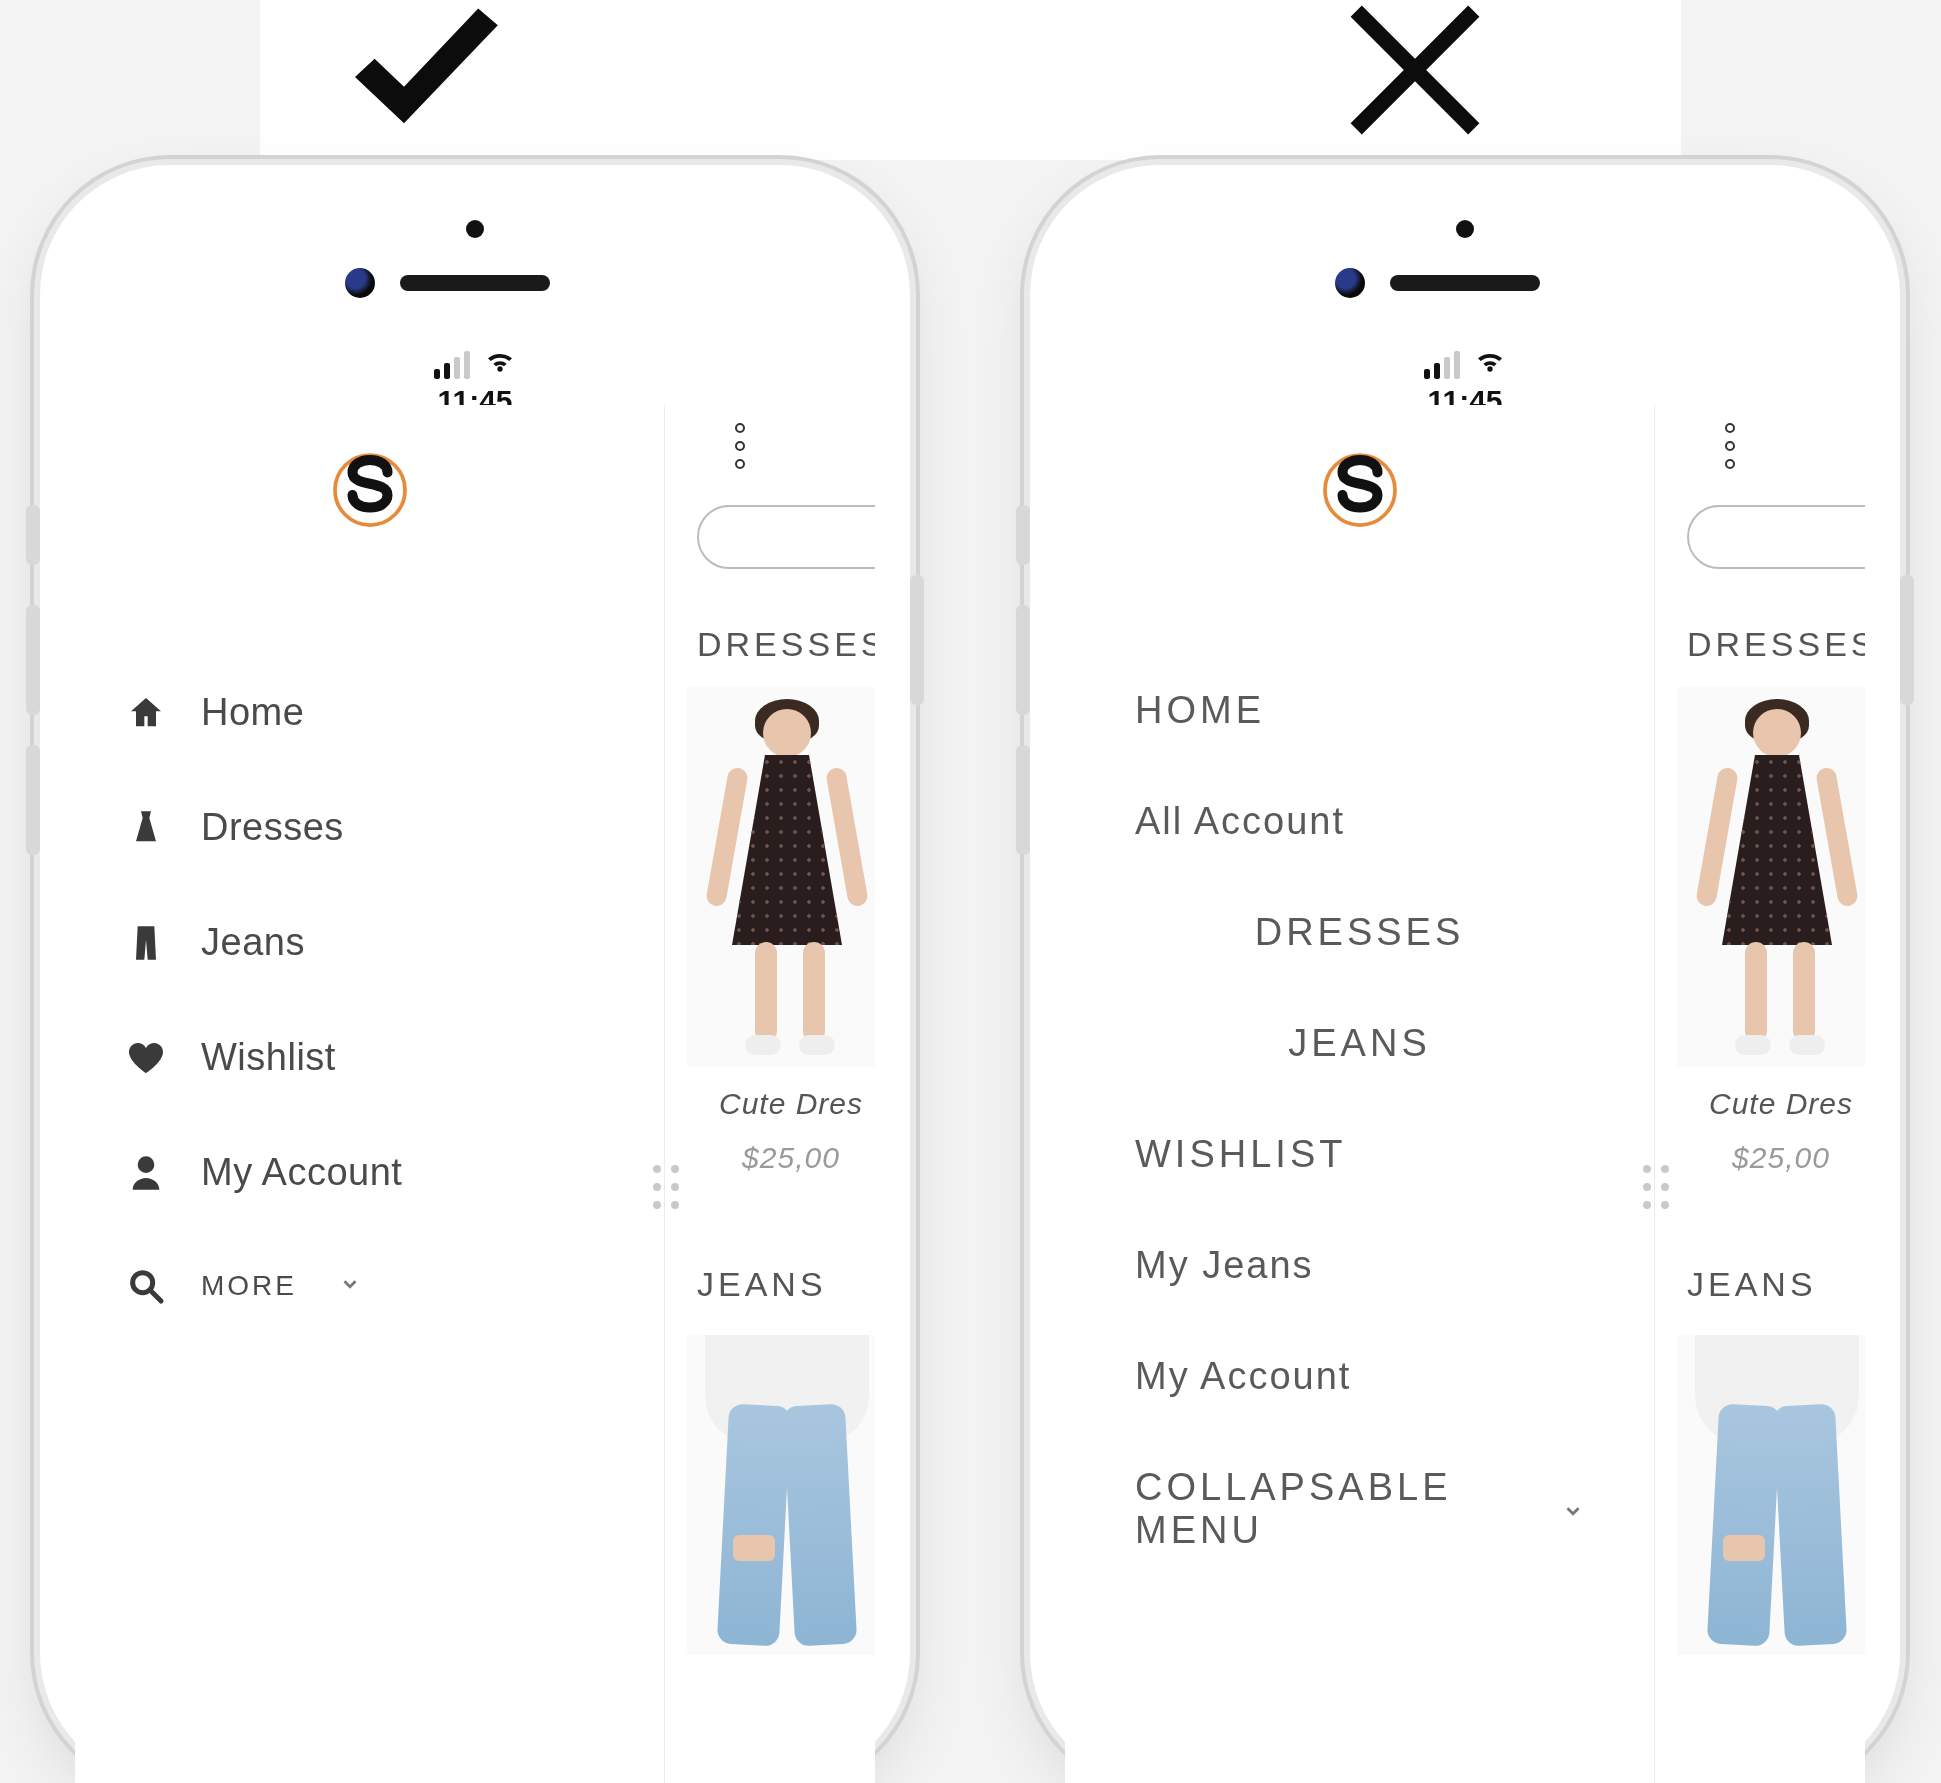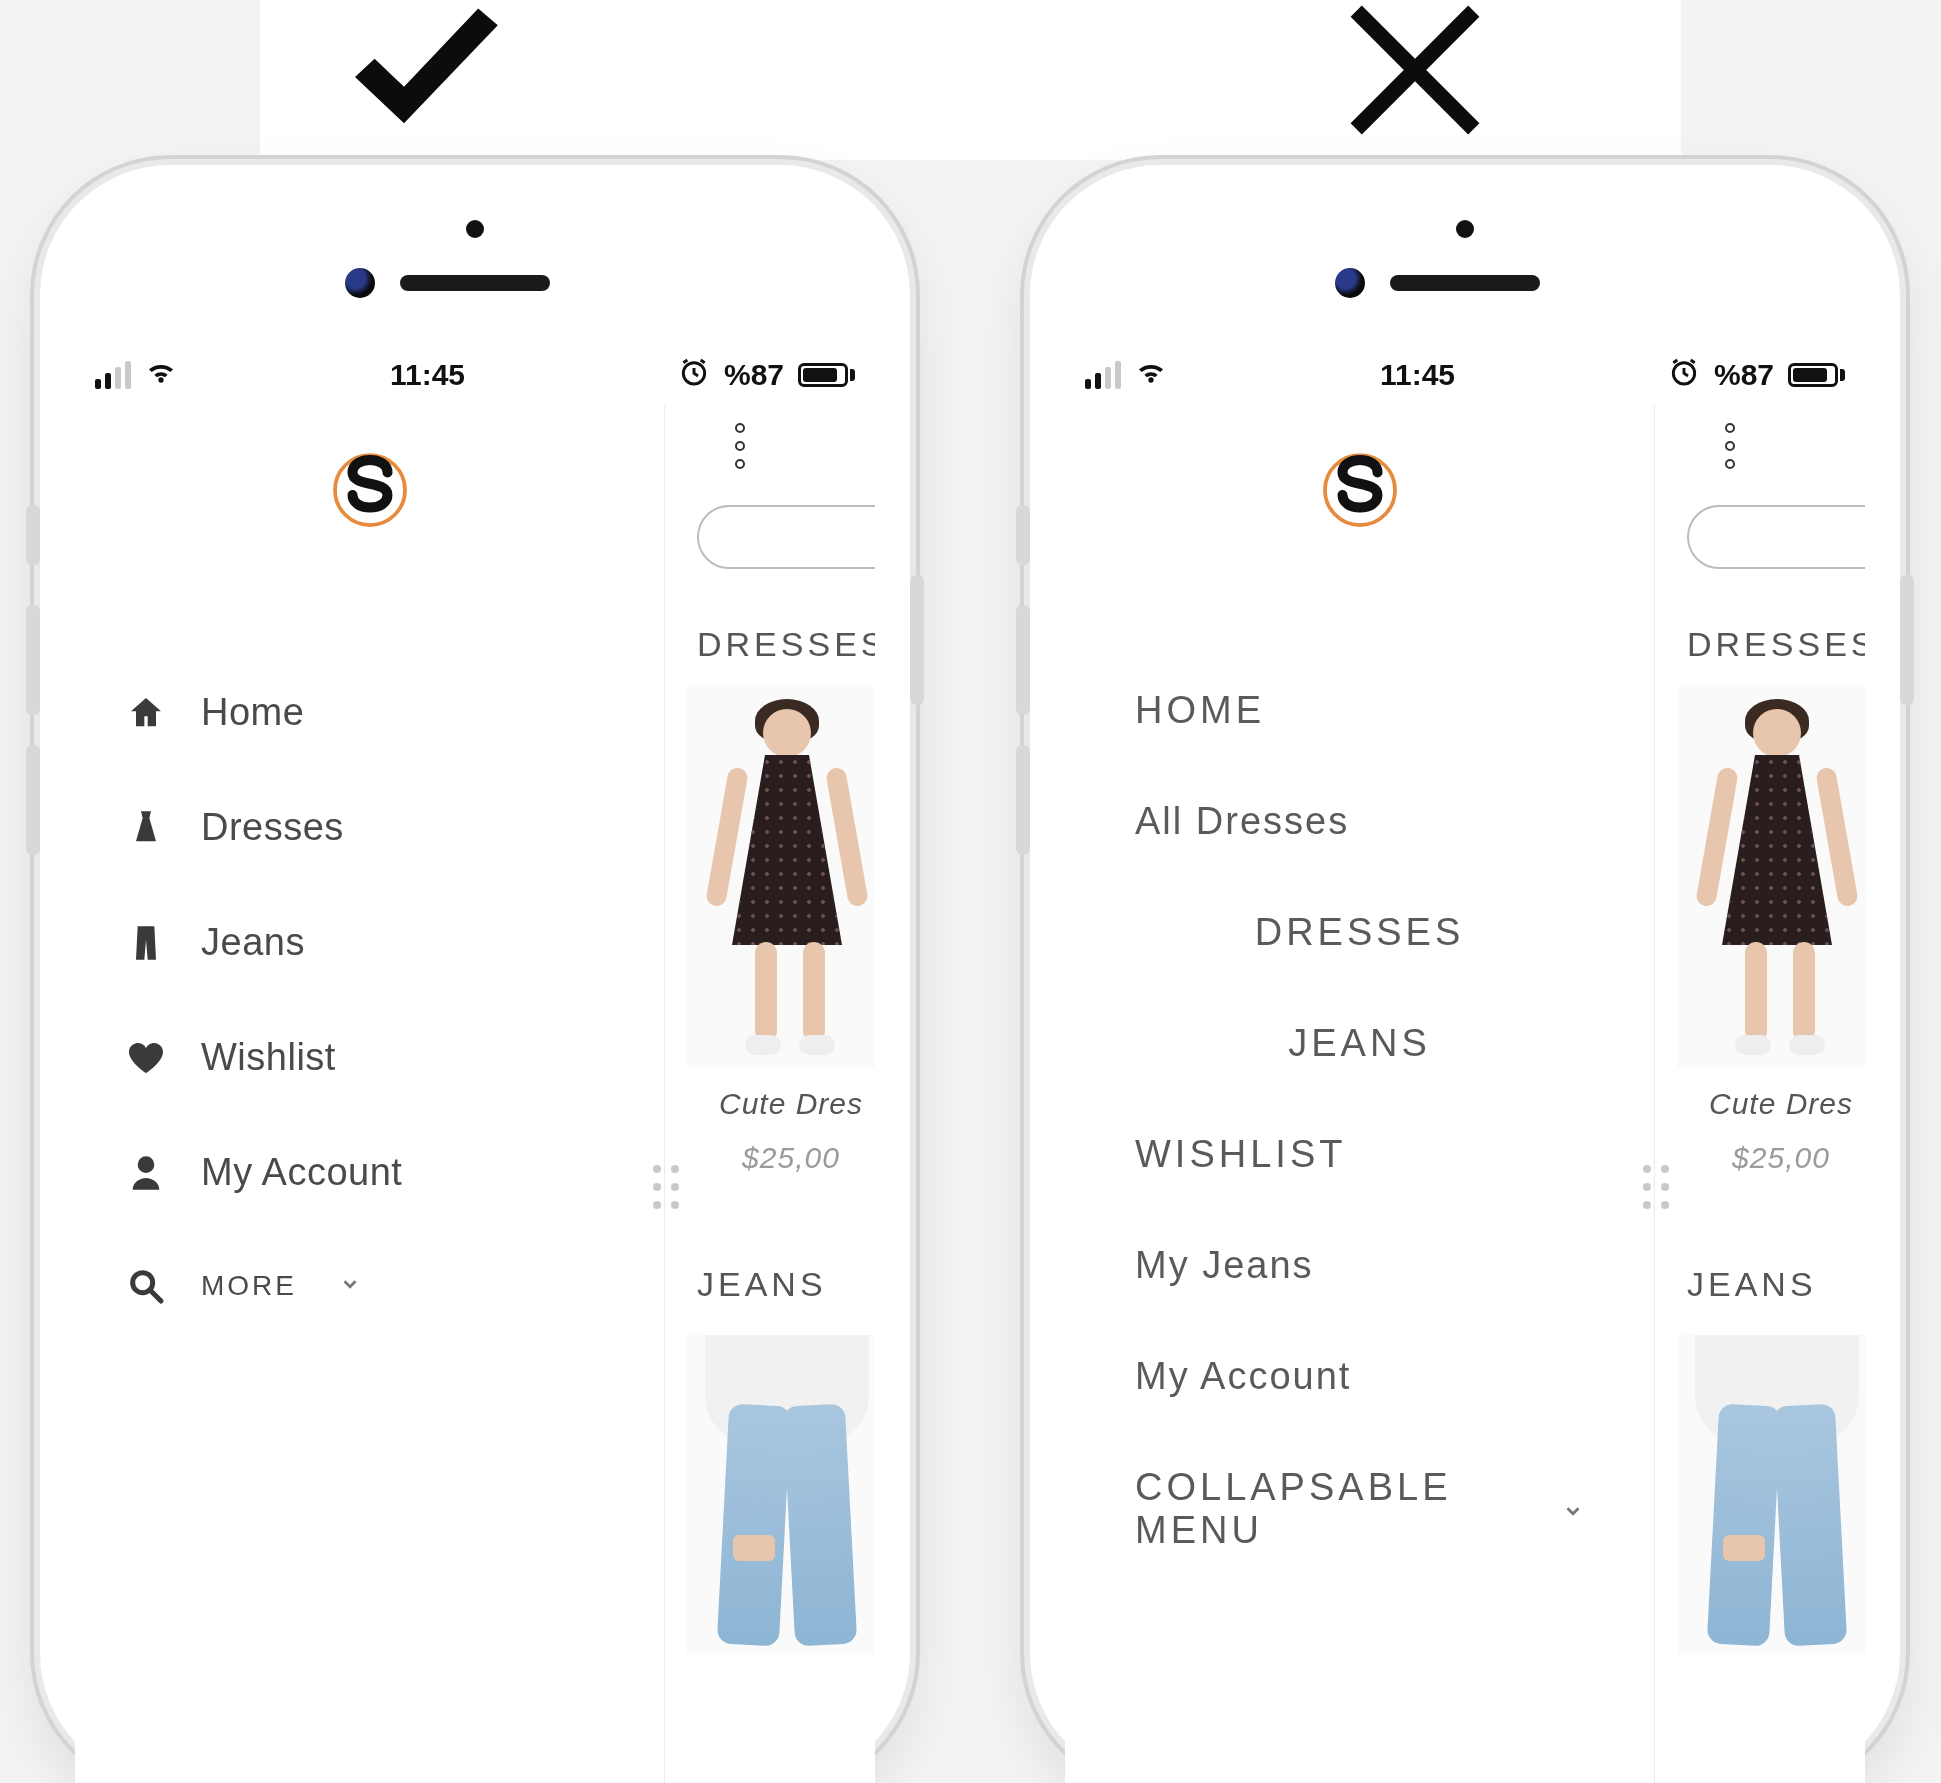--- a/index.html
+++ b/index.html
@@ -84,20 +84,21 @@
   
   .statusbar {
     height: 60px;
     display: flex;
     align-items: center;
     justify-content: space-between;
     padding: 0 20px;
     font-size: 30px;
     font-weight: 600;
     color: #111;
+    flex-direction: column;
   }
   .sb-left, .sb-right { display: flex; align-items: center; gap: 14px; }
   .signal { display: flex; align-items: flex-end; gap: 4px; }
   .signal span {
     width: 6px; background: #c9c9c9; border-radius: 2px;
   }
   .signal span:nth-child(1){height:10px;background:#111;}
   .signal span:nth-child(2){height:16px;background:#111;}
   .signal span:nth-child(3){height:22px;}
   .signal span:nth-child(4){height:28px;}
@@ -465,21 +466,21 @@
     <div class="app">
       <div class="drawer">
         <div class="logo">
           <svg viewBox="0 0 64 64" width="80" height="80">
             <circle cx="32" cy="32" r="28" fill="none" stroke="#e78a3b" stroke-width="3"></circle>
             <path d="M18 36c0 6 6 10 14 10 8 0 14-4 14-10 0-12-28-6-28-18 0-6 6-10 14-10 8 0 14 4 14 10" fill="none" stroke="#111" stroke-width="8" stroke-linecap="round"></path>
           </svg>
         </div>
         <div class="navB">
           <div class="bitem upper">HOME</div>
-          <div class="bitem">All Dresses</div>
+          <div class="bitem">All Account</div>
           <div class="bitem upper center">DRESSES</div>
           <div class="bitem upper center">JEANS</div>
           <div class="bitem upper">WISHLIST</div>
           <div class="bitem">My Jeans</div>
           <div class="bitem">My Account</div>
           <div class="bitem upper collaps">
             <span>COLLAPSABLE MENU</span>
             <span class="chev">
               <svg viewBox="0 0 24 24" fill="none" stroke="#777" stroke-width="3">
                   <path d="M6 9l6 6 6-6"></path>

